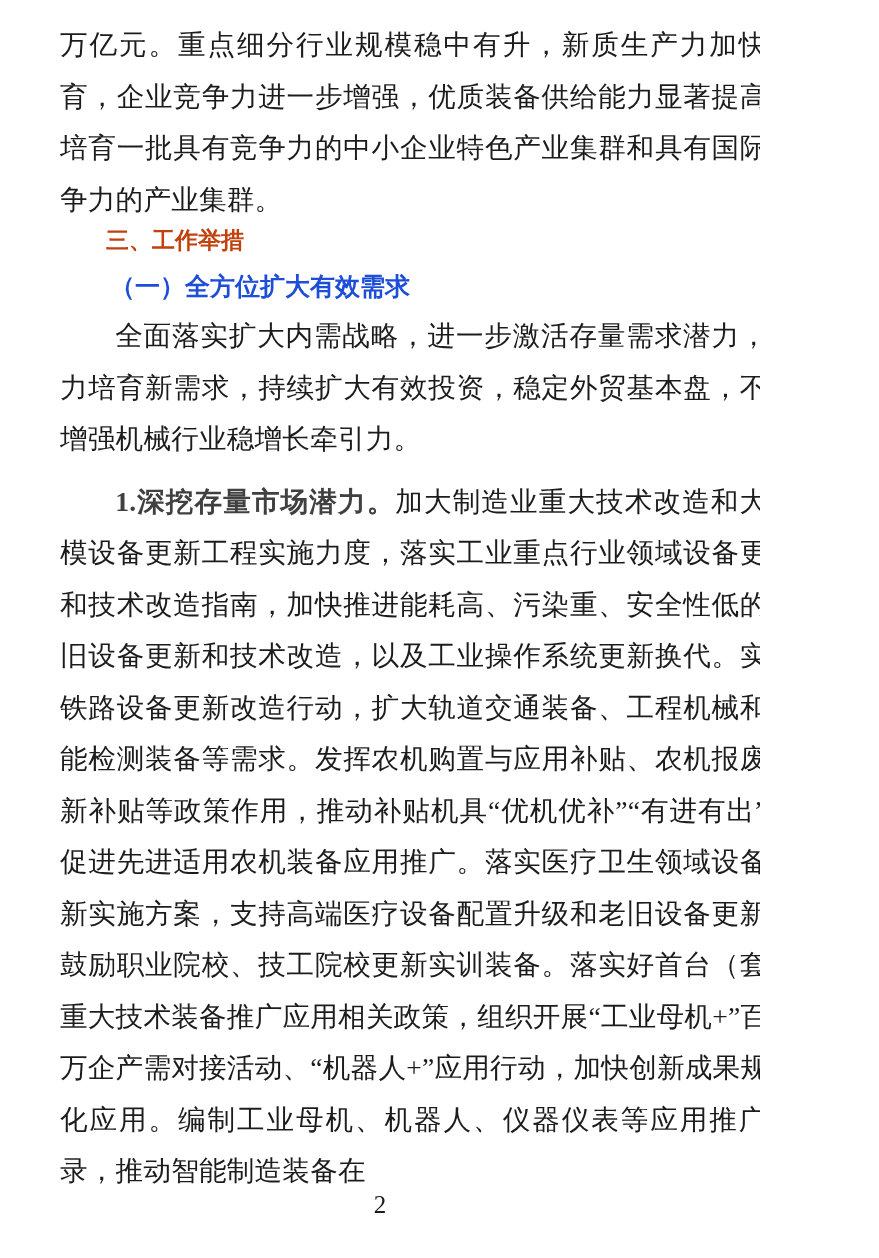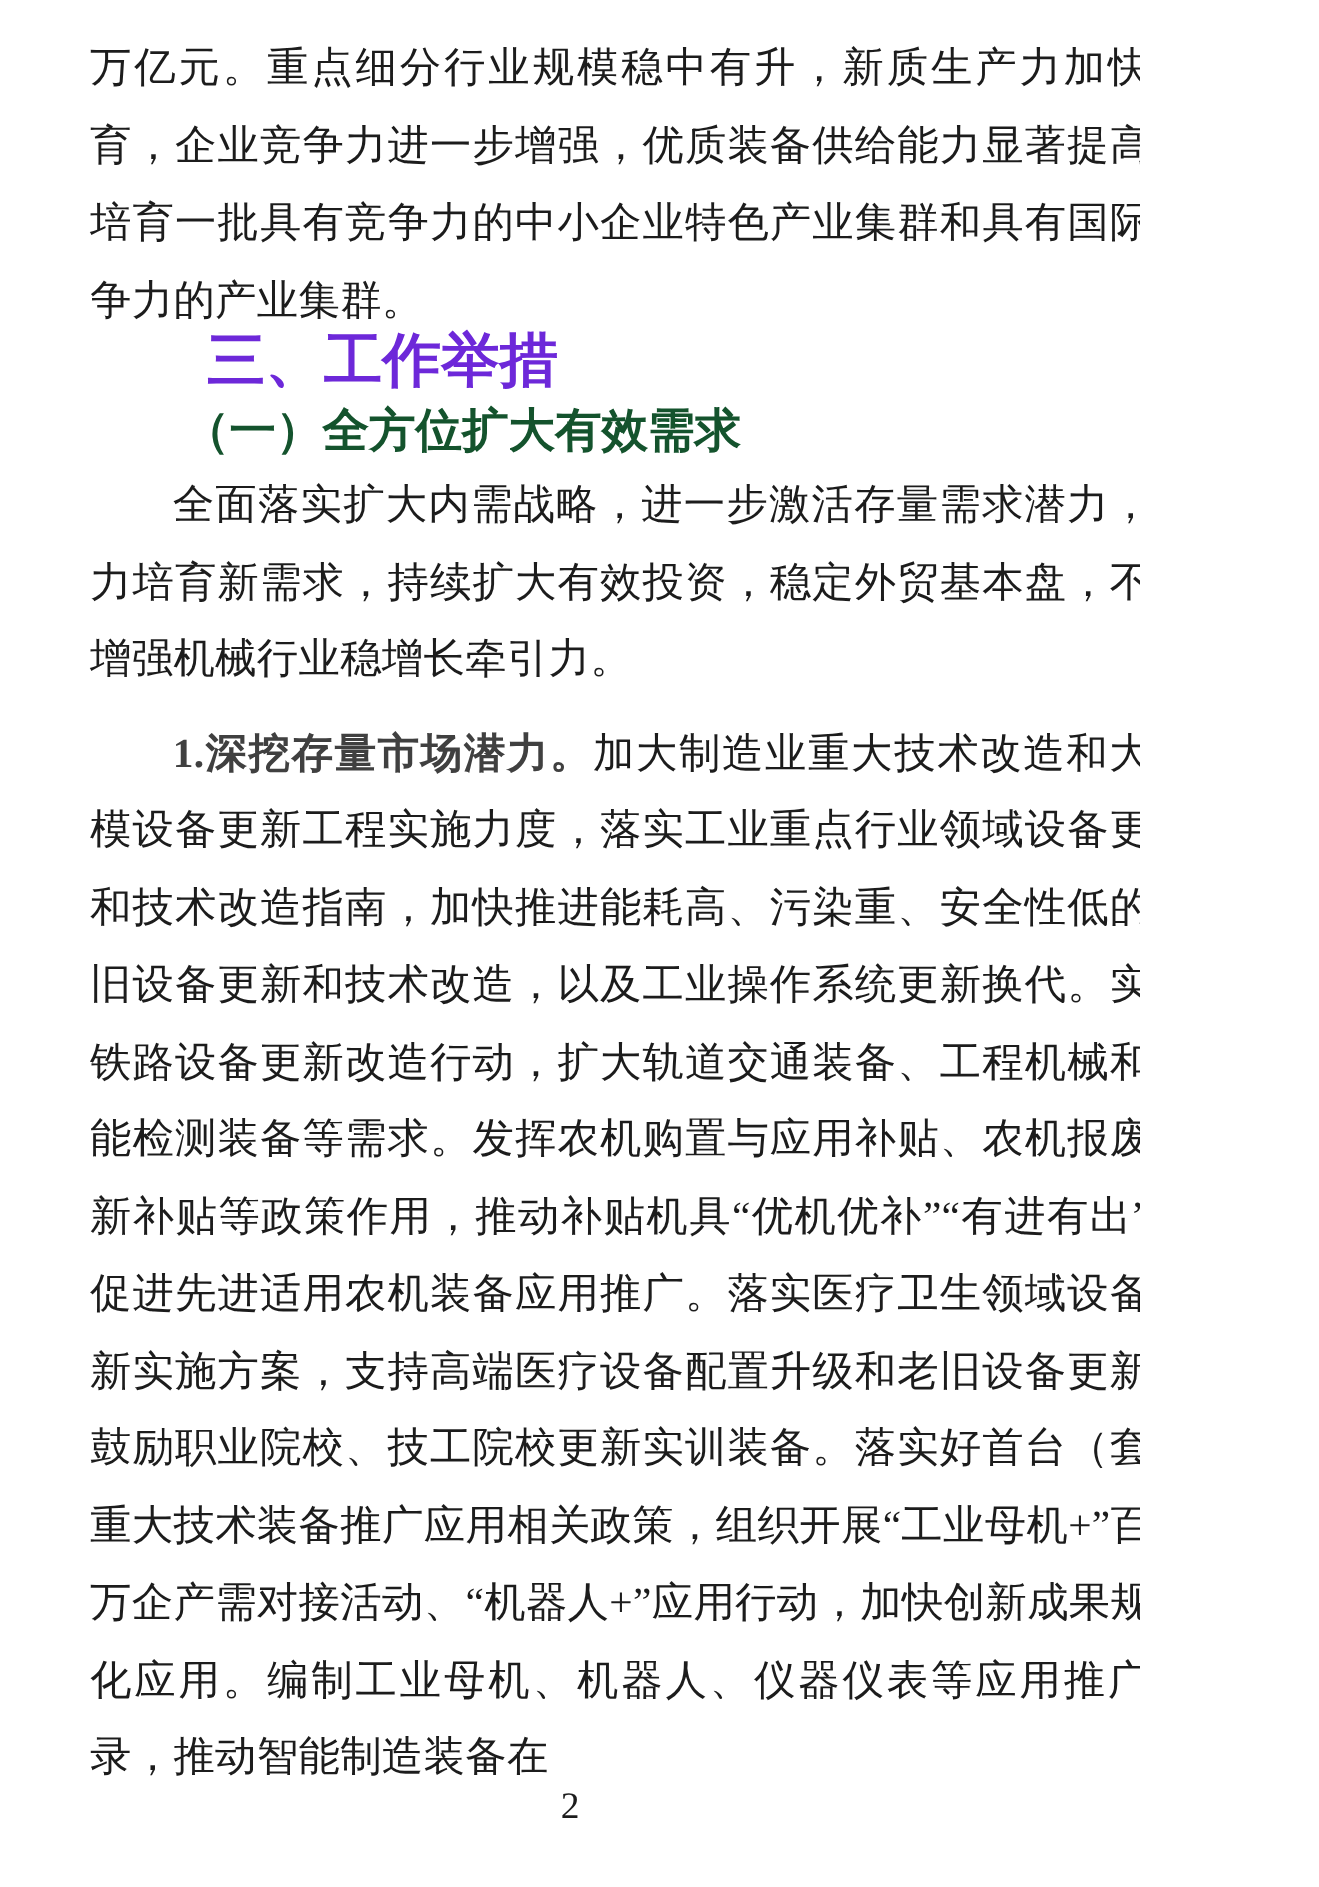--- a/index.html
+++ b/index.html
@@ -25,33 +25,33 @@
     font-size: 27.6px;
     line-height: 51.5px;
     text-align: justify;
     letter-spacing: 0.2px;
     color: #1c1c1c;
     font-weight: 400;
   }
   p.indent { text-indent: 2em; }
   p.no-indent { text-indent: 0; }
   .heading-1 {
-    font-size: 39px;
+    font-size: 23px;
     line-height: 46px;
     font-weight: 700;
     text-indent: 2em;
     margin-top: -7px;
-    color: #6d28d9;
+    color: #c2410c;
   }
   .heading-2 {
-    font-size: 31px;
+    font-size: 25px;
     line-height: 46px;
     font-weight: 700;
     text-indent: 2em;
-    color: #14532d;
+    color: #1d4ed8;
   }
   .para-3 { margin-top: 11px; }
   .bold-lead { font-weight: 700; color: #404040; }
   .page-number {
     position: absolute;
     top: 1190px;
     left: 0;
     right: 0;
     text-align: center;
     font-size: 25px;

